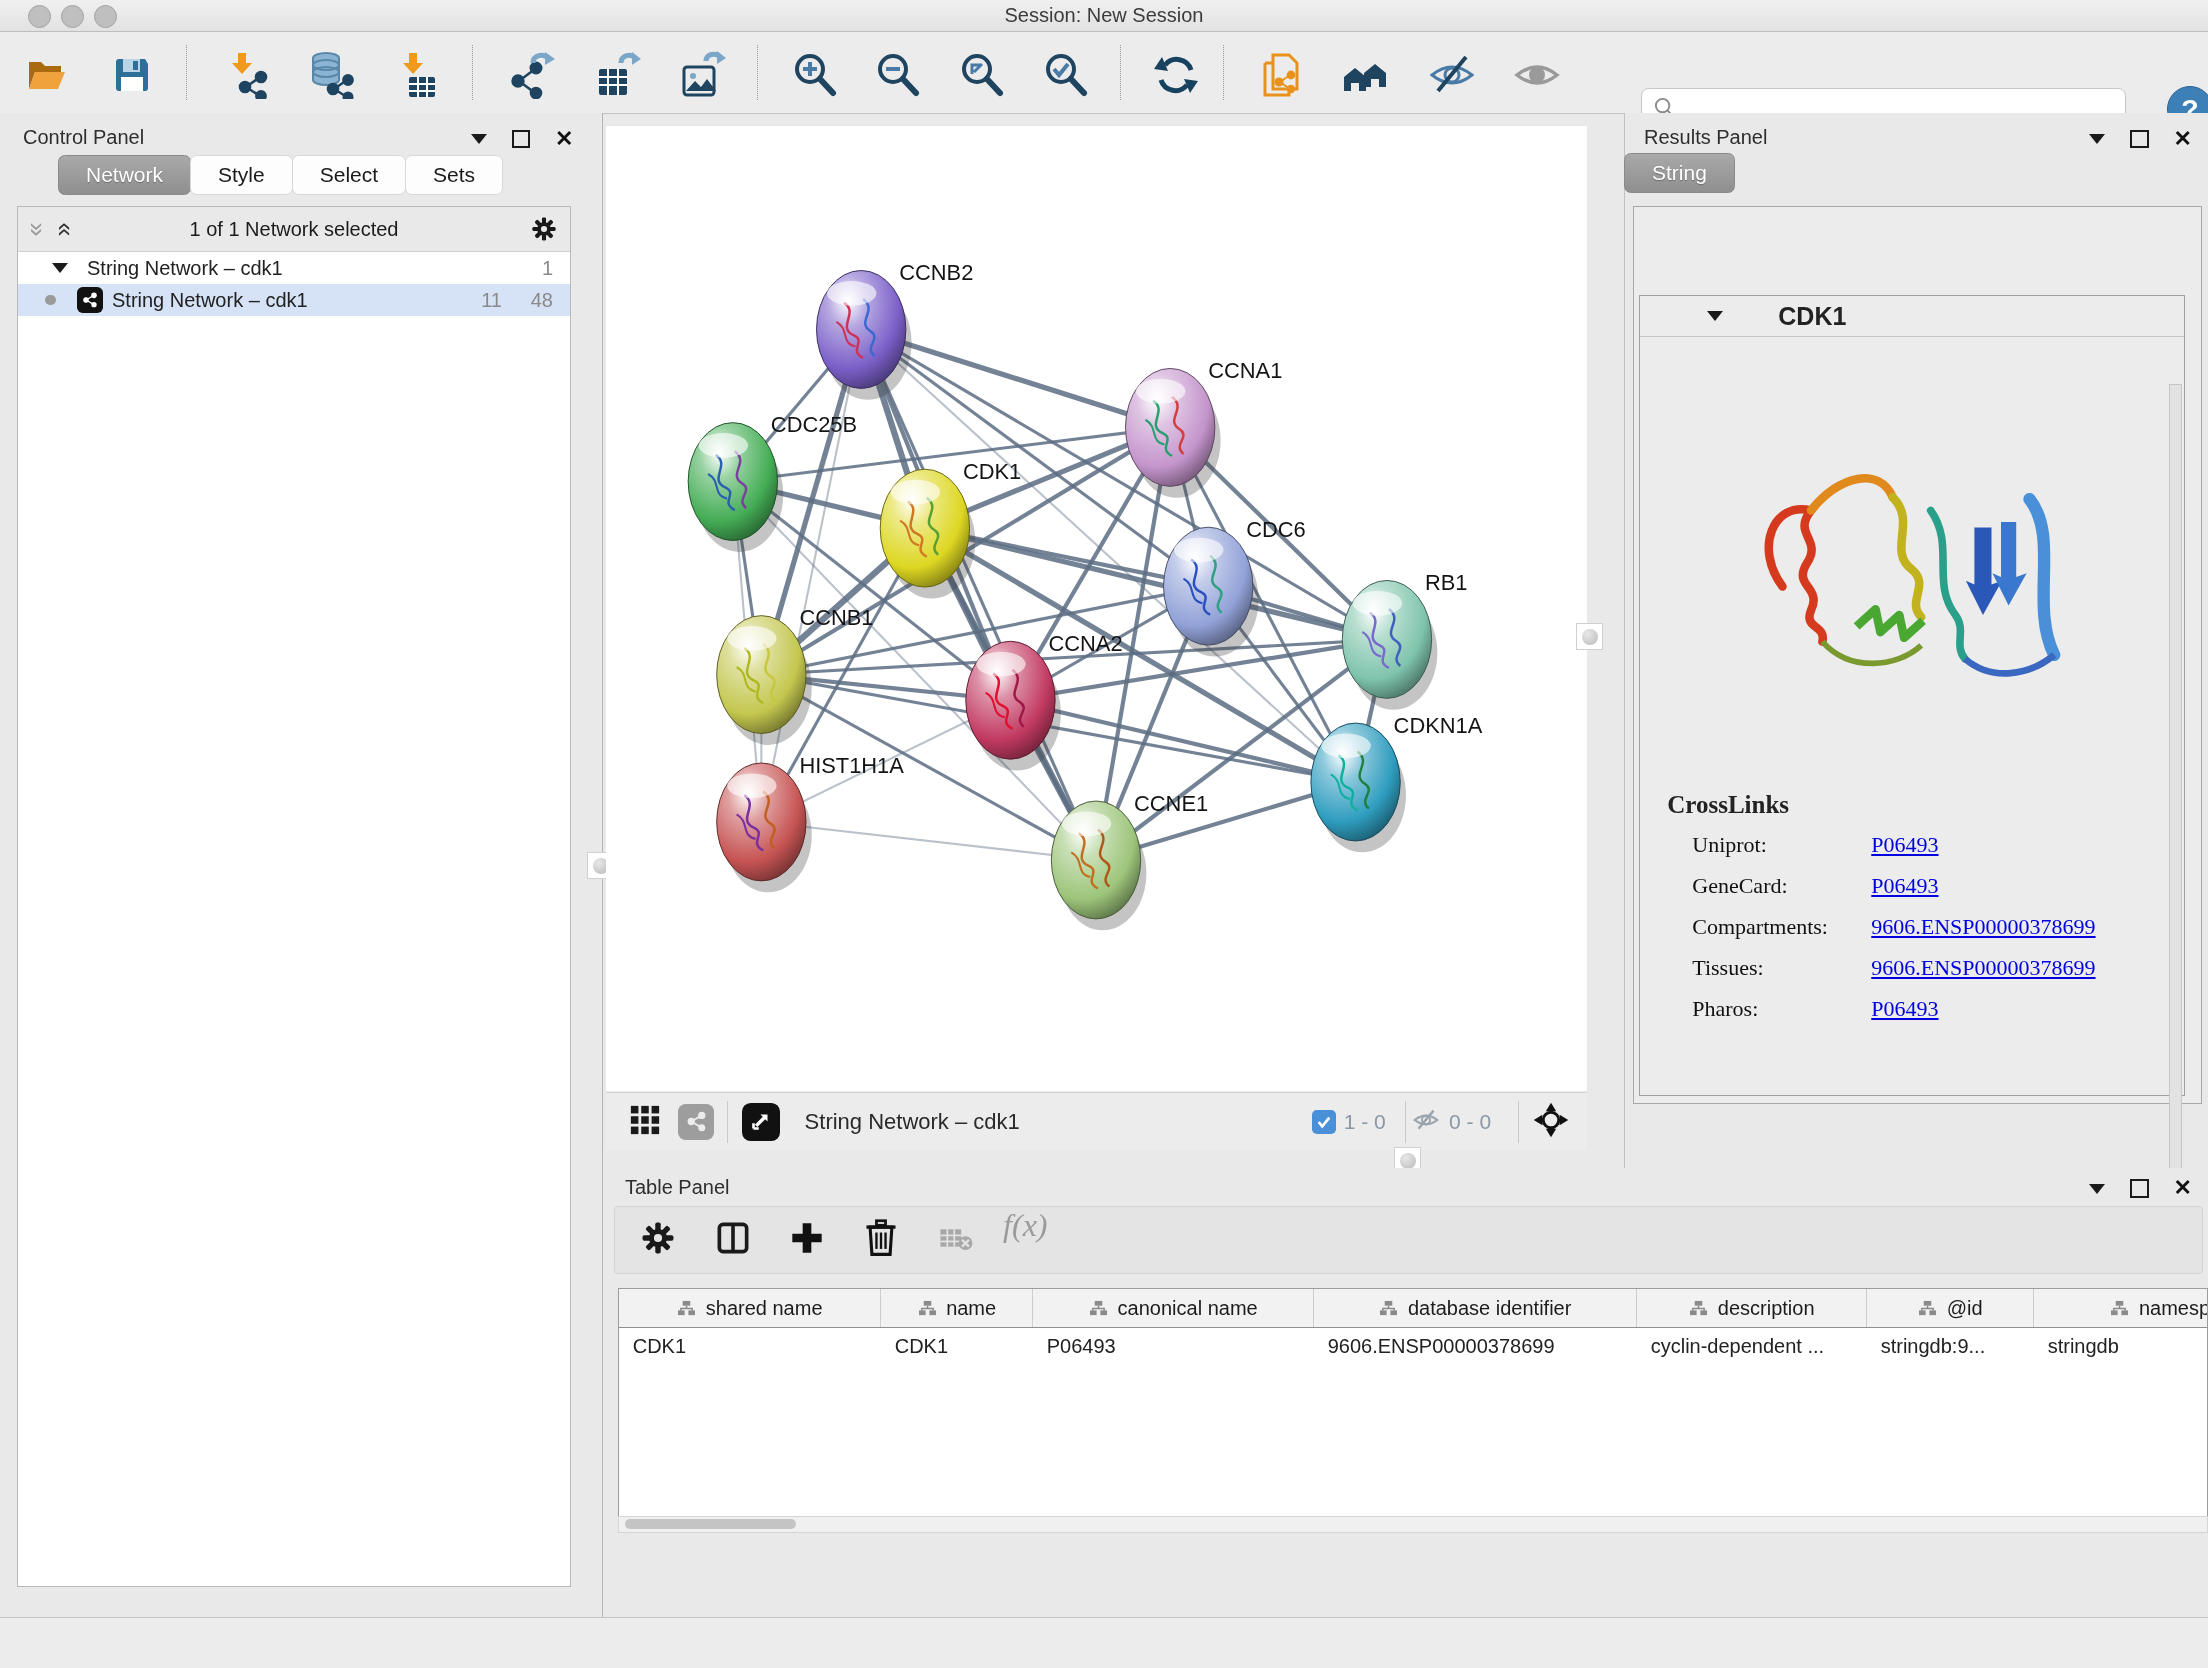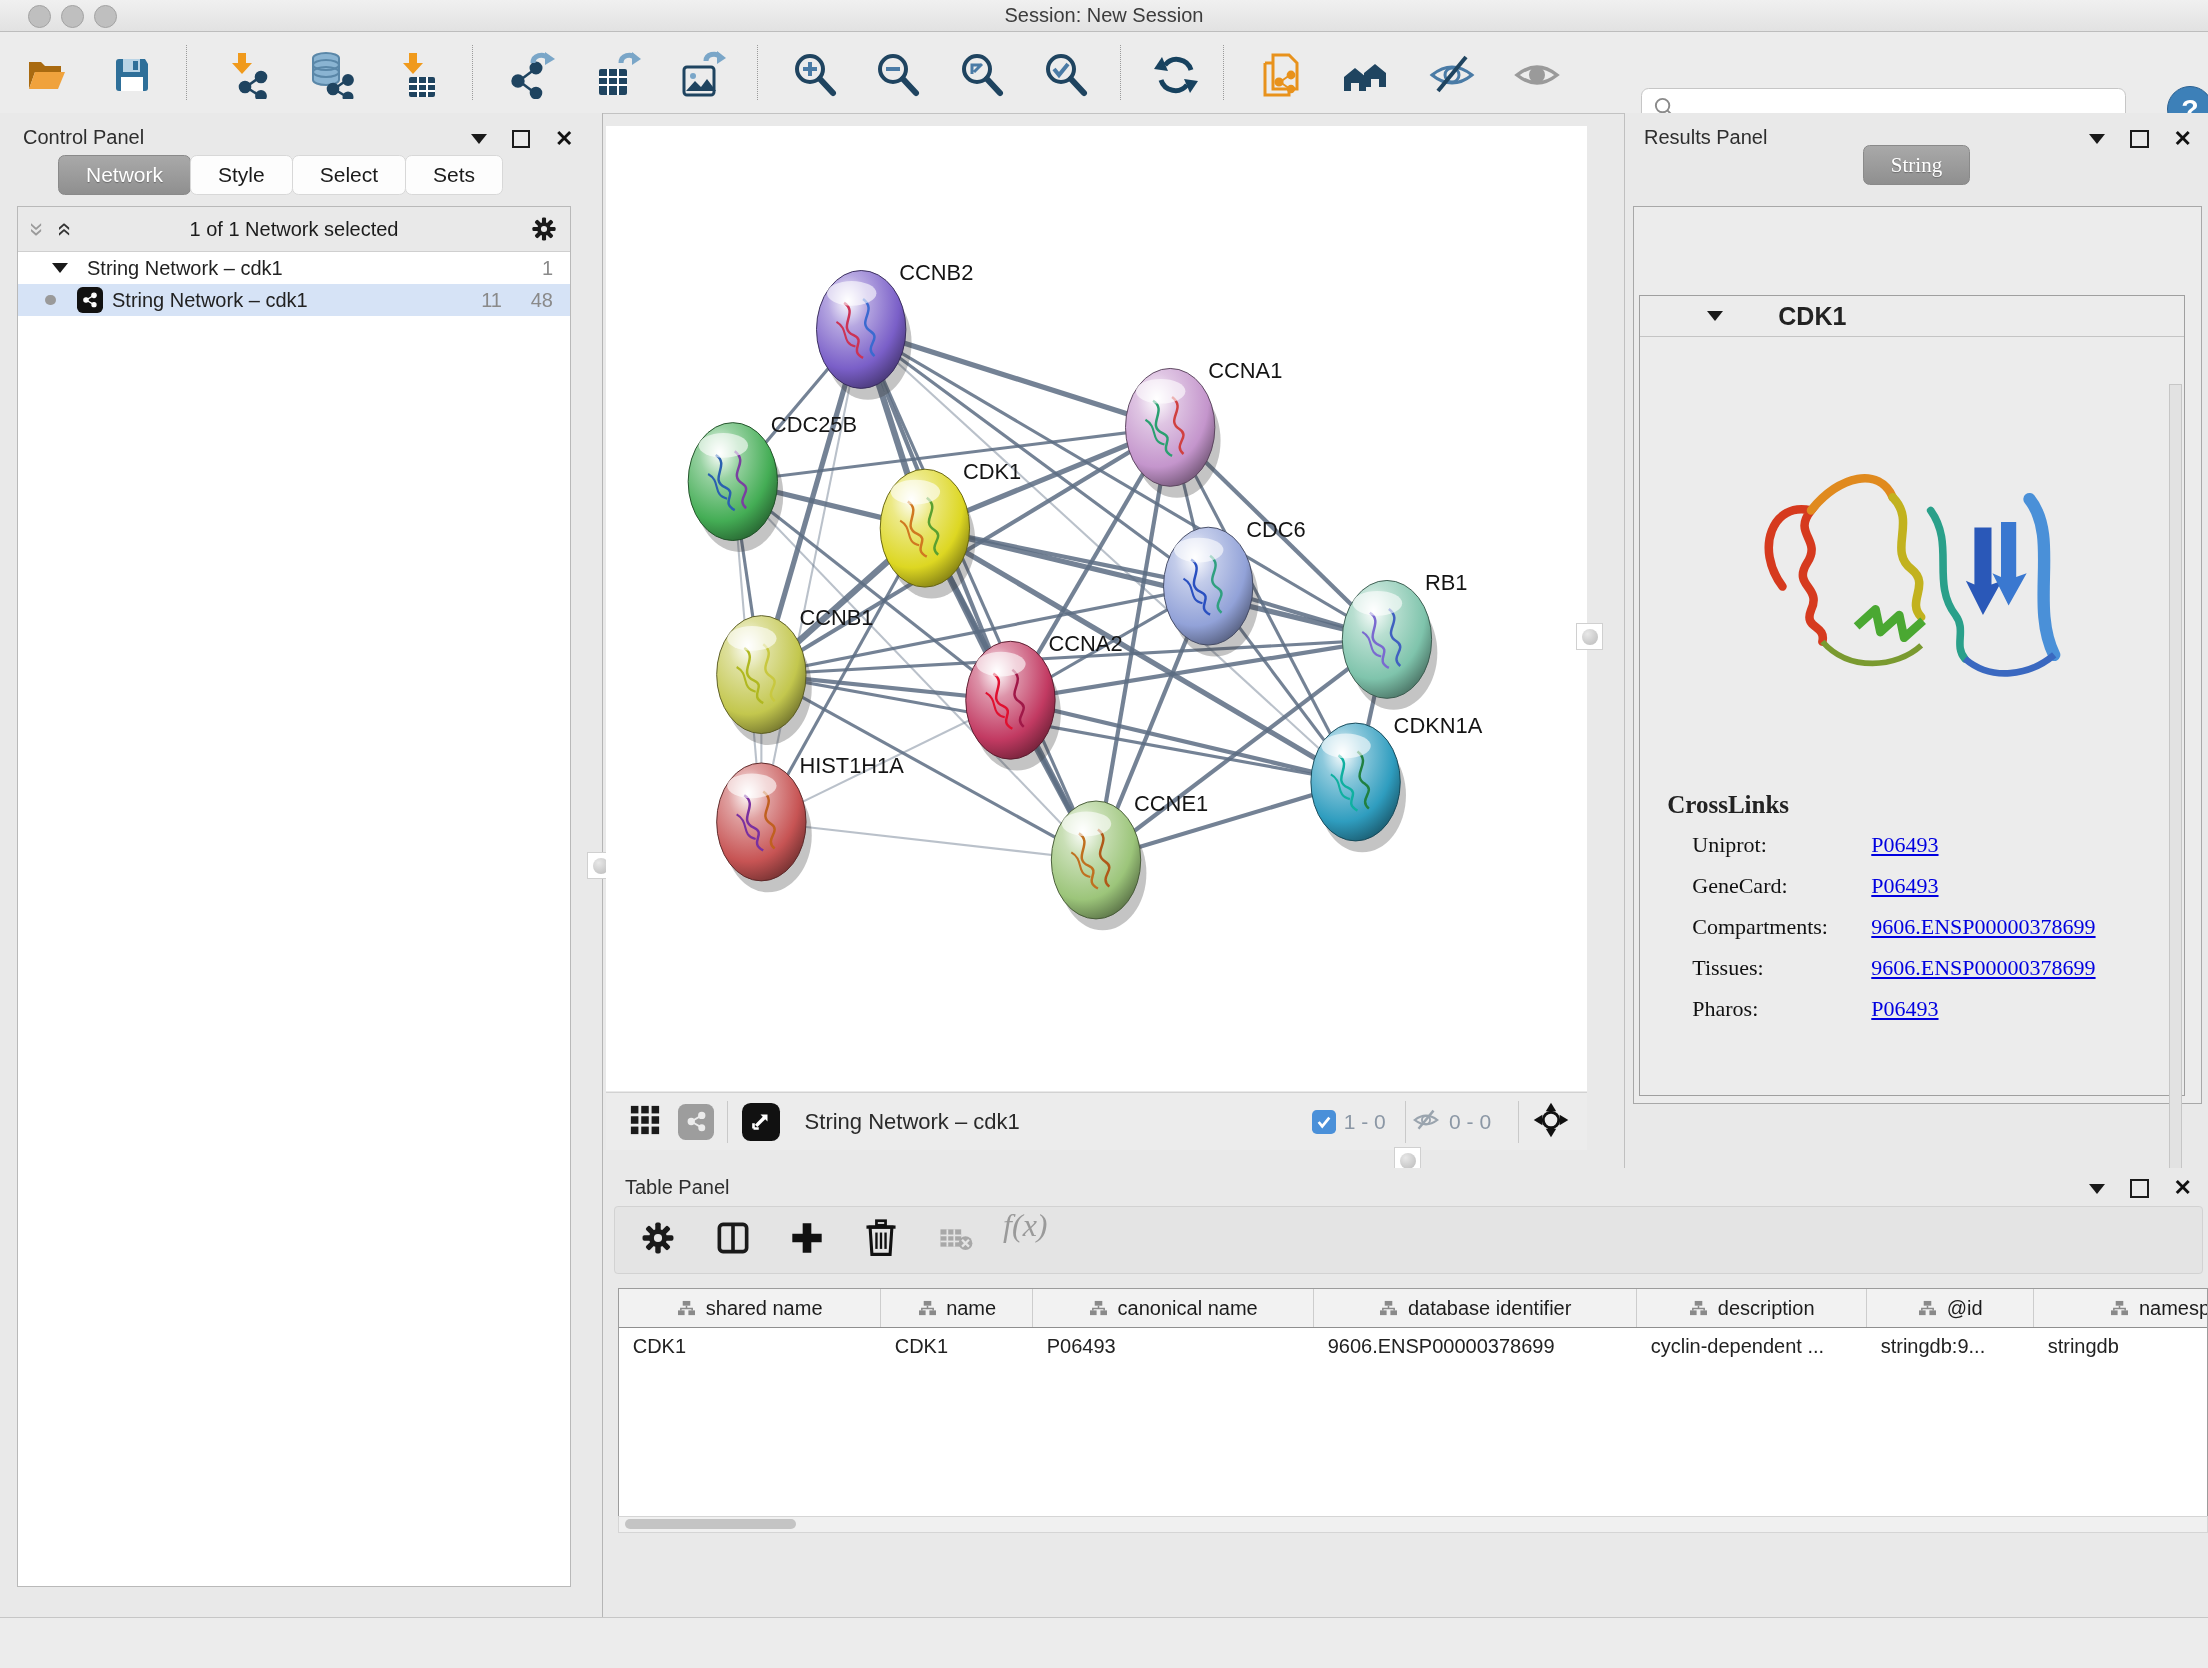--- a/index.html
+++ b/index.html
@@ -40,21 +40,21 @@
   
   #canvas-wrap{position:absolute;left:606px;top:126px;width:981px;height:965px;background:#fff;}
   #net-toolbar{position:absolute;left:606px;top:1092px;width:981px;height:57px;background:#ececec;border-top:1px solid #d2d2d2;display:flex;align-items:center;}
   #net-toolbar .nsep{width:0;height:42px;border-left:1px solid #c9c9c9;margin:0 13.3px;}
   #net-title{font-size:22px;color:#2a2a2a;margin-left:25px;}
   .ncount{font-size:21px;color:#8b97a5;margin:0 13.3px 0 7.6px;}
   .splitter-dot{position:absolute;width:25px;height:25px;background:#ffffff;border:1px solid #d0d0d0;display:flex;align-items:center;justify-content:center;}
   .splitter-dot i{width:16px;height:16px;border-radius:50%;background:radial-gradient(circle at 35% 30%,#e8e8e8,#b9b9b9);display:block;}
   
   #results-panel{position:absolute;left:1624px;top:113px;width:585px;height:1055px;background:#e9e9e9;border-left:1.9px solid #c0c0c0;box-sizing:border-box;}
-  #rp-tab{position:absolute;left:0;right:0;top:32px;display:flex;justify-content:center;font-family:Liberation Serif, serif;}
+  #rp-tab{position:absolute;left:0;right:0;top:40px;display:flex;}
   #rp-box{position:absolute;left:7.6px;top:93px;width:569px;height:898px;background:#ececec;border:1px solid #a8a8a8;box-sizing:border-box;}
   #rp-buttons{display:flex;justify-content:center;gap:28.5px;margin-top:28.5px;}
   .rp-btn{height:42px;padding:0 34px;background:#fdfdfd;border:1px solid #c9c9c9;border-radius:6.7px;font-size:22px;display:flex;align-items:center;}
   #rp-section{position:absolute;left:5.7px;top:88px;width:544px;height:799px;border:1px solid #9f9f9f;background:#ececec;}
   #rp-sec-header{height:40px;display:flex;align-items:center;border-bottom:1px solid #c4c4c4;}
   #rp-sec-header .name{font-size:25px;font-weight:bold;margin-left:55px;}
   #rp-desc{border:1px solid #c4c4c4;margin:0;padding:7.6px 0 7.6px 25px;font-size:22px;background:#f1f1f1;}
   #protein-img{position:absolute;left:57px;top:91px;}
   #crosslinks{position:absolute;left:27px;top:495px;font-family:"Liberation Serif",serif;}
   #crosslinks h3{font-size:25px;margin:0 0 13.3px 0;font-family:"Liberation Serif",serif;}

